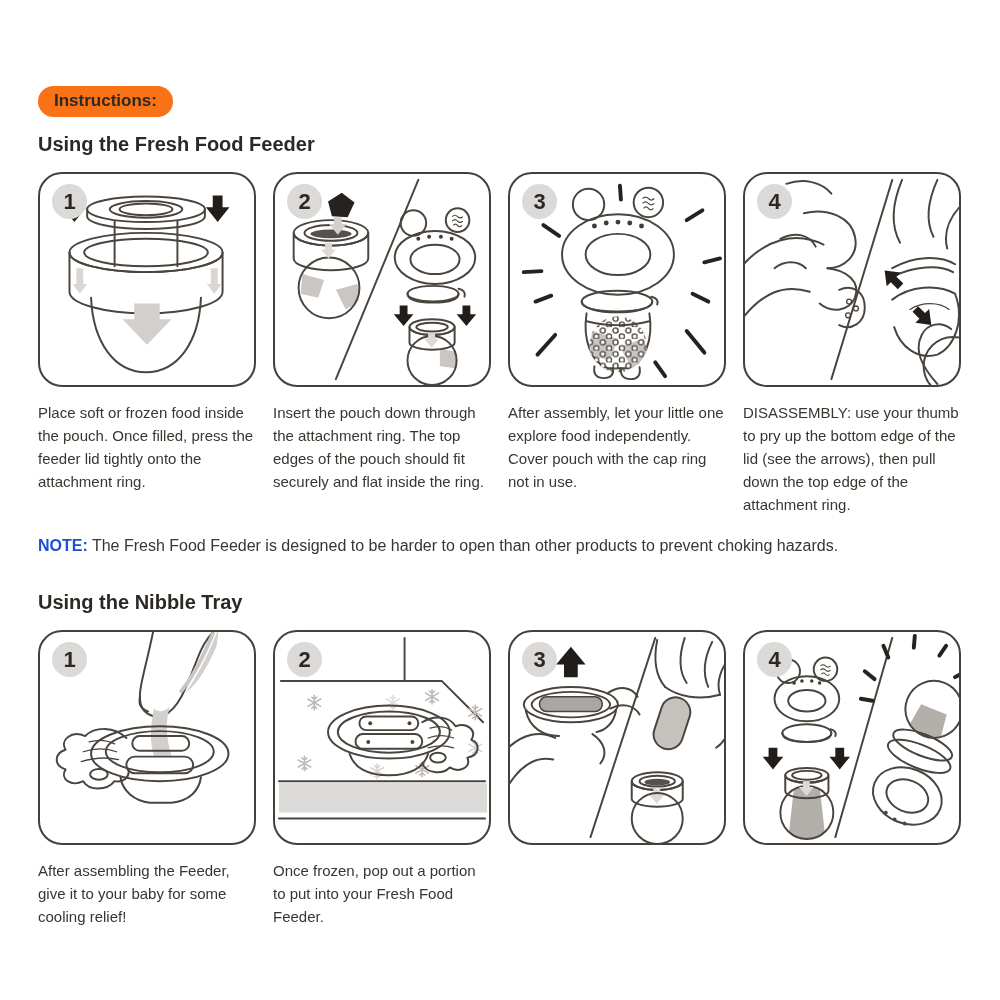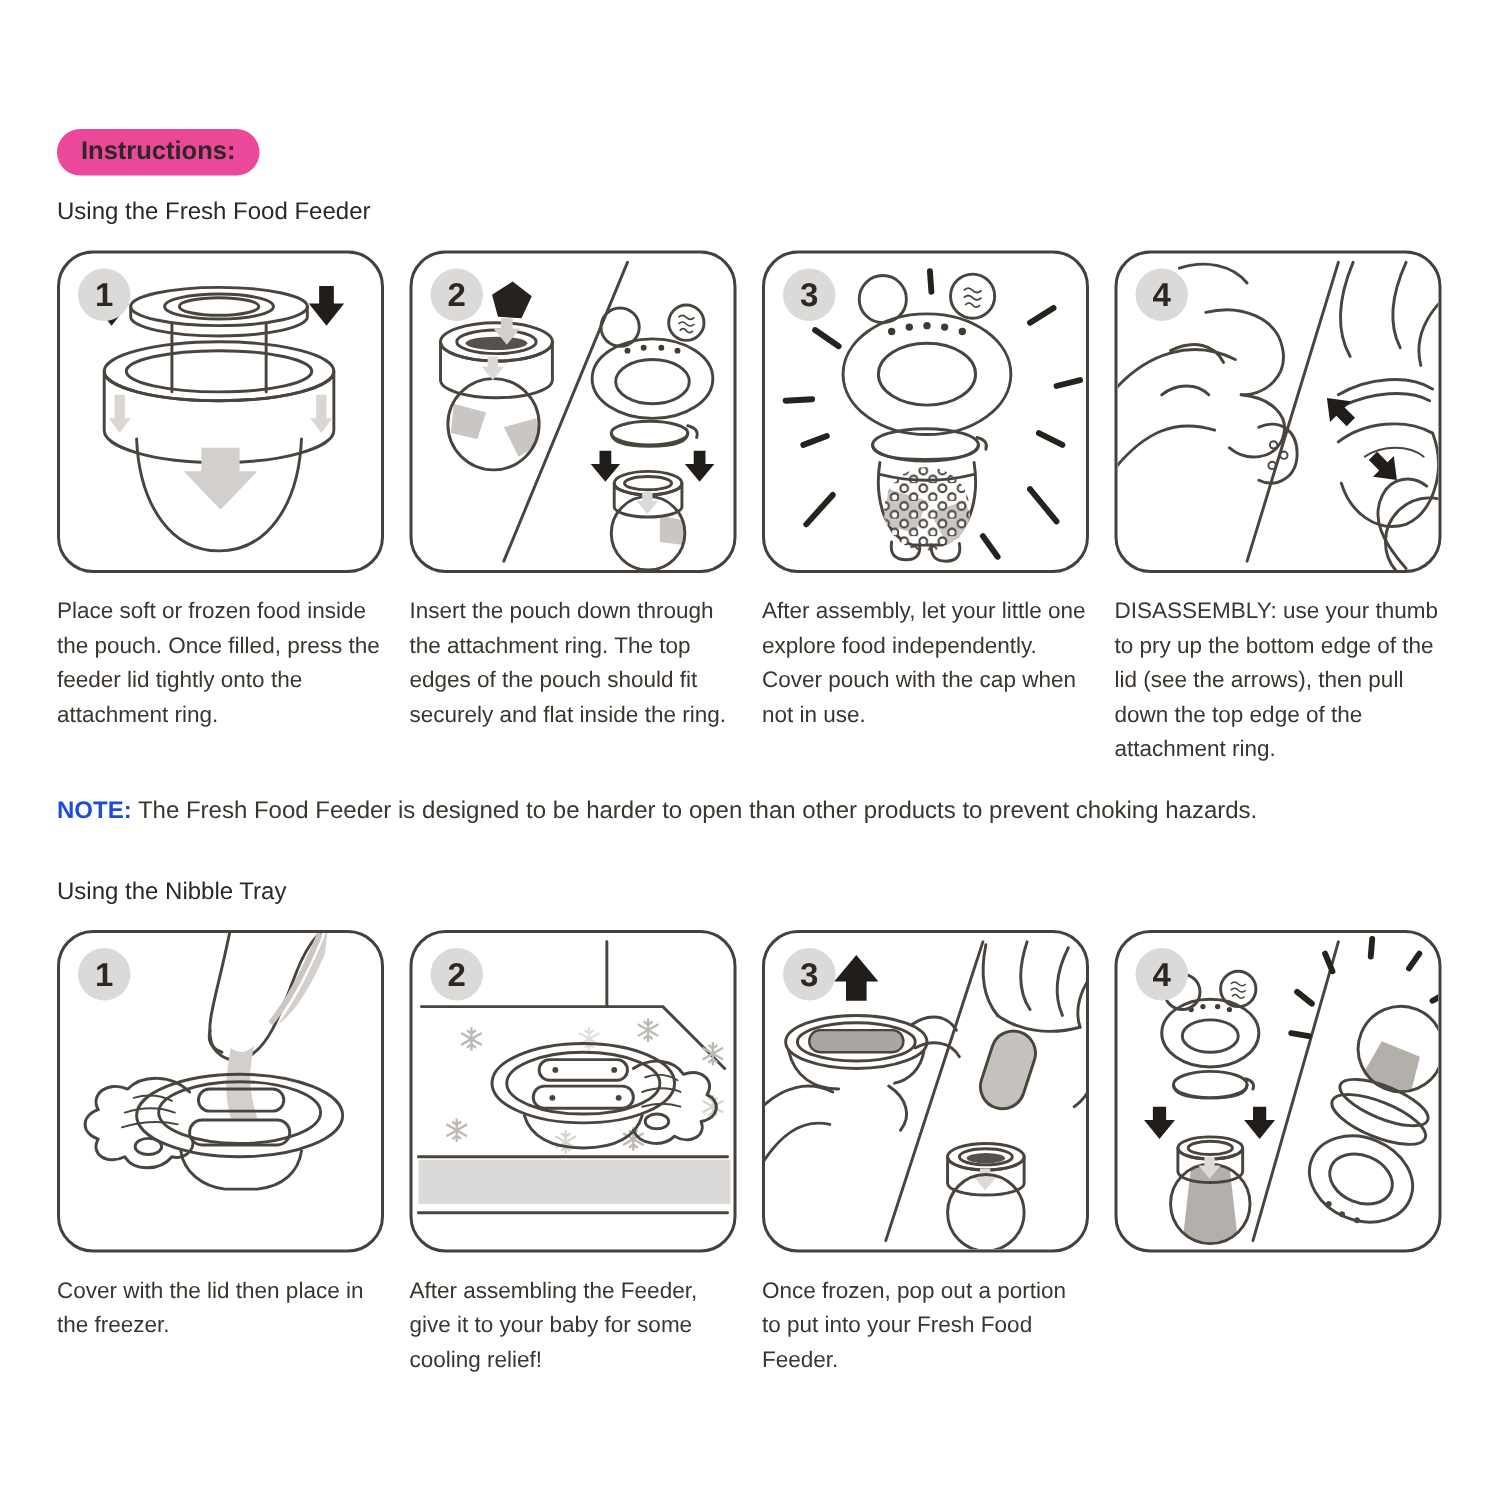--- a/index.html
+++ b/index.html
@@ -1,19 +1,19 @@
 <!DOCTYPE html>
 <html><head>
 <meta charset="utf-8">
 <style>
   html,body{margin:0;padding:0;background:#fff;}
   body{width:1000px;height:1000px;font-family:"Liberation Sans",sans-serif;color:#38332e;}
   .page{padding:86px 36px 0 38px;}
-  .pill{display:inline-block;background:#ec4899;border-radius:16px;padding:5px 16px 6px;font-size:17px;font-weight:700;color:#2c2824;}
-  .section-title{font-size:16px;font-weight:400;color:#2c2824;margin:16px 0 16px;}
+  .pill{display:inline-block;background:#f97316;border-radius:16px;padding:5px 16px 6px;font-size:17px;font-weight:700;color:#2c2824;}
+  .section-title{font-size:20px;font-weight:700;color:#2c2824;margin:16px 0 16px;}
   .section-title.second{margin-top:35px;}
   .grid{display:grid;grid-template-columns:repeat(4,218px);column-gap:17px;}
   .caption-grid{display:grid;grid-template-columns:repeat(4,218px);column-gap:17px;margin-top:14px;}
   .panel{position:relative;width:218px;height:215px;border:2px solid #46403a;border-radius:24px;box-sizing:border-box;overflow:hidden;background:#fff;}
   .panel svg{position:absolute;left:0;top:0;width:100%;height:100%;}
   .badge{position:absolute;top:10px;left:12px;width:35px;height:35px;border-radius:50%;background:#dcdad8;display:flex;align-items:center;justify-content:center;font-size:22px;font-weight:700;color:#2c2824;}
   .caption{font-size:15px;line-height:23px;color:#3a352f;}
   .note{margin-top:20px;font-size:16px;line-height:20px;color:#3a352f;}
   .note b{color:#1d4ed8;}
   .ink{stroke:#4a443e;stroke-width:2;fill:none;stroke-linecap:round;stroke-linejoin:round;}
@@ -205,21 +205,21 @@
       </svg>
       <div class="badge">
         <span>4</span>
       </div>
     </div>
   </div>
 
   <div class="caption-grid">
     <div class="caption">Place soft or frozen food inside the pouch. Once filled, press the feeder lid tightly onto the attachment ring.</div>
     <div class="caption">Insert the pouch down through the attachment ring. The top edges of the pouch should fit securely and flat inside the ring.</div>
-    <div class="caption">After assembly, let your little one explore food independently. Cover pouch with the cap when not in use.</div>
+    <div class="caption">After assembly, let your little one explore food independently. Cover pouch with the cap ring not in use.</div>
     <div class="caption">DISASSEMBLY: use your thumb to pry up the bottom edge of the lid (see the arrows), then pull down the top edge of the attachment ring.</div>
   </div>
 
   <div class="note">
     <b>NOTE:</b>
     <span>The Fresh Food Feeder is designed to be harder to open than other products to prevent choking hazards.</span>
   </div>
 
   <div class="section-title second">Using the Nibble Tray</div>
 
@@ -355,18 +355,17 @@
             <line x1="130" y1="70" x2="118" y2="68"></line>
         </g>
       </svg>
       <div class="badge">
         <span>4</span>
       </div>
     </div>
   </div>
 
   <div class="caption-grid">
-    <div class="caption">Cover with the lid then place in the freezer.</div>
     <div class="caption">After assembling the Feeder, give it to your baby for some cooling relief!</div>
     <div class="caption">Once frozen, pop out a portion to put into your Fresh Food Feeder.</div>
   </div>
 
 </div>
 
 </body></html>

